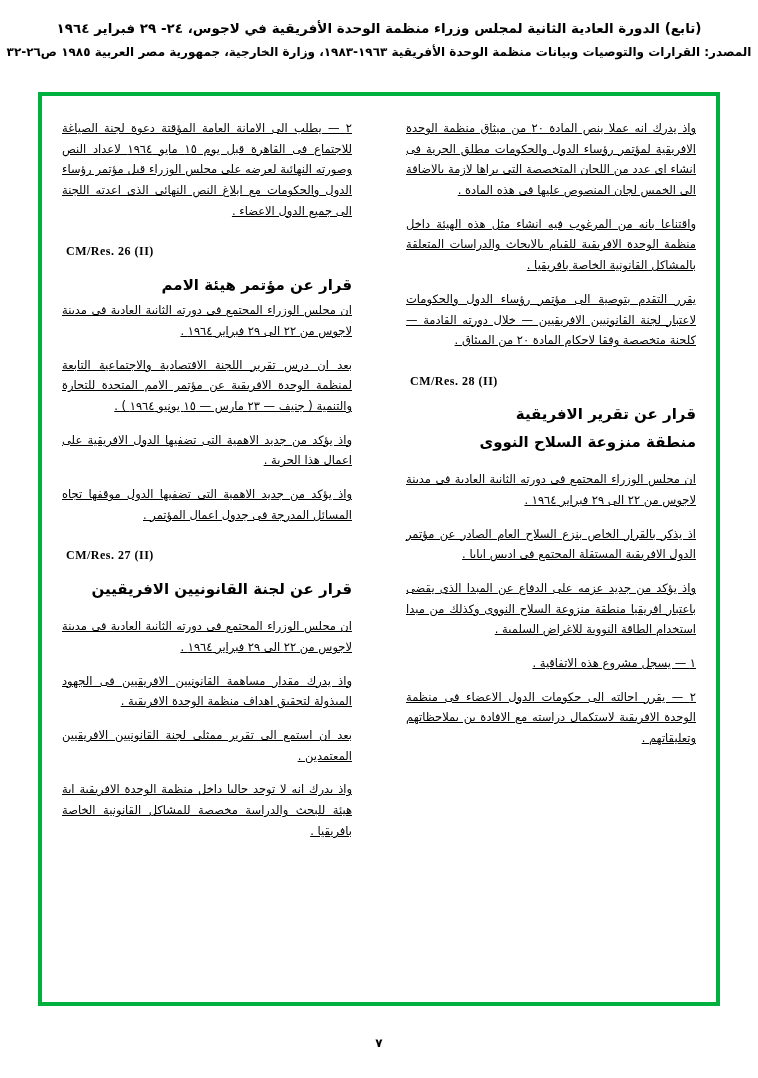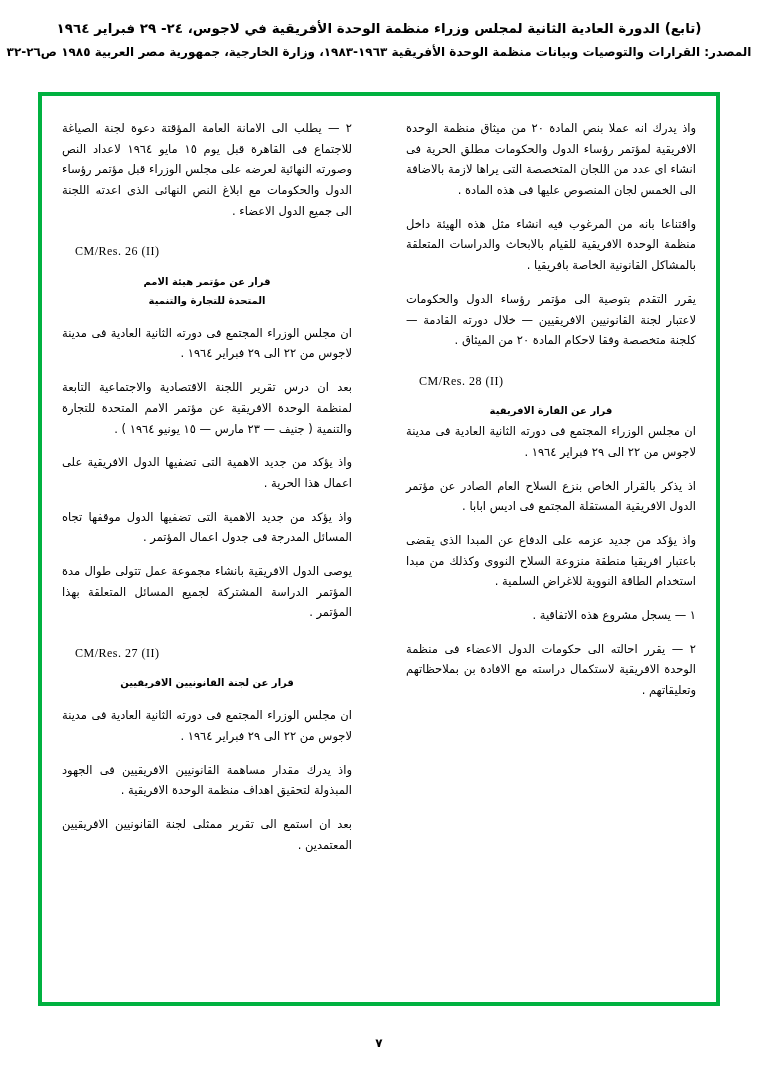--- a/index.html
+++ b/index.html
@@ -69,34 +69,35 @@
     text-align: justify;
     text-align-last: center;
     direction: rtl;
     margin: 0 0 13px 0;
     font-size: 11.5px;
     line-height: 1.8;
   }
   .para.just {
     text-align: justify;
     text-align-last: right;
+    text-decoration: underline;
   }
   .res-id {
     direction: ltr;
     text-align: left;
     font-size: 12px;
-    font-weight: normal;
-    margin: 20px 0 10px 13px;
+    font-weight: bold;
+    margin: 20px 0 10px 4px;
     letter-spacing: 0.5px;
     font-family: "Liberation Serif", serif;
   }
   .res-title {
-    text-align: center;
+    text-align: right;
     direction: rtl;
-    font-size: 10px;
+    font-size: 15px;
     font-weight: bold;
     margin: 4px 0 2px 0;
     line-height: 1.7;
   }
   .res-title.sub {
     margin-top: 0px;
     margin-bottom: 14px;
   }
   .page-number {
     position: absolute;
@@ -121,47 +122,47 @@
   <div class="frame"></div>
 
   <div class="columns">
 
     <div class="col">
       <p class="para just">واذ يدرك انه عملا بنص المادة ٢٠ من ميثاق منظمة الوحدة الافريقية لمؤتمر رؤساء الدول والحكومات مطلق الحرية فى انشاء اى عدد من اللجان المتخصصة التى يراها لازمة بالاضافة الى الخمس لجان المنصوص عليها فى هذه المادة .</p>
       <p class="para just">واقتناعا بانه من المرغوب فيه انشاء مثل هذه الهيئة داخل منظمة الوحدة الافريقية للقيام بالابحاث والدراسات المتعلقة بالمشاكل القانونية الخاصة بافريقيا .</p>
       <p class="para just">يقرر التقدم بتوصية الى مؤتمر رؤساء الدول والحكومات لاعتبار لجنة القانونيين الافريقيين — خلال دورته القادمة — كلجنة متخصصة وفقا لاحكام المادة ٢٠ من الميثاق .</p>
 
       <div class="res-id">CM/Res. 28  (II)</div>
-      <div class="res-title">قرار عن القارة الافريقية</div>
+      <div class="res-title">قرار عن تقرير الافريقية</div>
+      <div class="res-title sub">منطقة منزوعة السلاح النووى</div>
 
       <p class="para just">ان مجلس الوزراء المجتمع فى دورته الثانية العادية فى مدينة لاجوس من ٢٢ الى ٢٩ فبراير ١٩٦٤ .</p>
       <p class="para just">اذ يذكر بالقرار الخاص بنزع السلاح العام الصادر عن مؤتمر الدول الافريقية المستقلة المجتمع فى اديس ابابا .</p>
       <p class="para just">واذ يؤكد من جديد عزمه على الدفاع عن المبدا الذى يقضى باعتبار افريقيا منطقة منزوعة السلاح النووى وكذلك من مبدا استخدام الطاقة النووية للاغراض السلمية .</p>
       <p class="para just">١ — يسجل مشروع هذه الاتفاقية .</p>
       <p class="para just">٢ — يقرر احالته الى حكومات الدول الاعضاء فى منظمة الوحدة الافريقية لاستكمال دراسته مع الافادة بن بملاحظاتهم وتعليقاتهم .</p>
     </div>
 
     <div class="col">
       <p class="para just">٢ — يطلب الى الامانة العامة المؤقتة دعوة لجنة الصياغة للاجتماع فى القاهرة قبل يوم ١٥ مايو ١٩٦٤ لاعداد النص وصورته النهائية لعرضه على مجلس الوزراء قبل مؤتمر رؤساء الدول والحكومات مع ابلاغ النص النهائى الذى اعدته اللجنة الى جميع الدول الاعضاء .</p>
 
       <div class="res-id">CM/Res. 26  (II)</div>
       <div class="res-title">قرار عن مؤتمر هيئة الامم</div>
-      <div class="res-title sub">المتحدة للتجارة والتنمية</div>
 
       <p class="para just">ان مجلس الوزراء المجتمع فى دورته الثانية العادية فى مدينة لاجوس من ٢٢ الى ٢٩ فبراير ١٩٦٤ .</p>
       <p class="para just">بعد ان درس تقرير اللجنة الاقتصادية والاجتماعية التابعة لمنظمة الوحدة الافريقية عن مؤتمر الامم المتحدة للتجارة والتنمية ( جنيف — ٢٣ مارس — ١٥ يونيو ١٩٦٤ ) .</p>
       <p class="para just">واذ يؤكد من جديد الاهمية التى تضفيها الدول الافريقية على اعمال هذا الحرية .</p>
       <p class="para just">واذ يؤكد من جديد الاهمية التى تضفيها الدول موقفها تجاه المسائل المدرجة فى جدول اعمال المؤتمر .</p>
-      <p class="para just">يوصى الدول الافريقية بانشاء مجموعة عمل تتولى طوال مدة المؤتمر الدراسة المشتركة لجميع المسائل المتعلقة بهذا المؤتمر .</p>
 
       <div class="res-id">CM/Res. 27  (II)</div>
       <div class="res-title sub">قرار عن لجنة القانونيين الافريقيين</div>
 
       <p class="para just">ان مجلس الوزراء المجتمع فى دورته الثانية العادية فى مدينة لاجوس من ٢٢ الى ٢٩ فبراير ١٩٦٤ .</p>
       <p class="para just">واذ يدرك مقدار مساهمة القانونيين الافريقيين فى الجهود المبذولة لتحقيق اهداف منظمة الوحدة الافريقية .</p>
       <p class="para just">بعد ان استمع الى تقرير ممثلى لجنة القانونيين الافريقيين المعتمدين .</p>
+      <p class="para just">واذ يدرك انه لا توجد حاليا داخل منظمة الوحدة الافريقية اية هيئة للبحث والدراسة مخصصة للمشاكل القانونية الخاصة بافريقيا .</p>
     </div>
 
   </div>
 
   <div class="page-number">٧</div>
 
 </div>
 
 </body></html>

